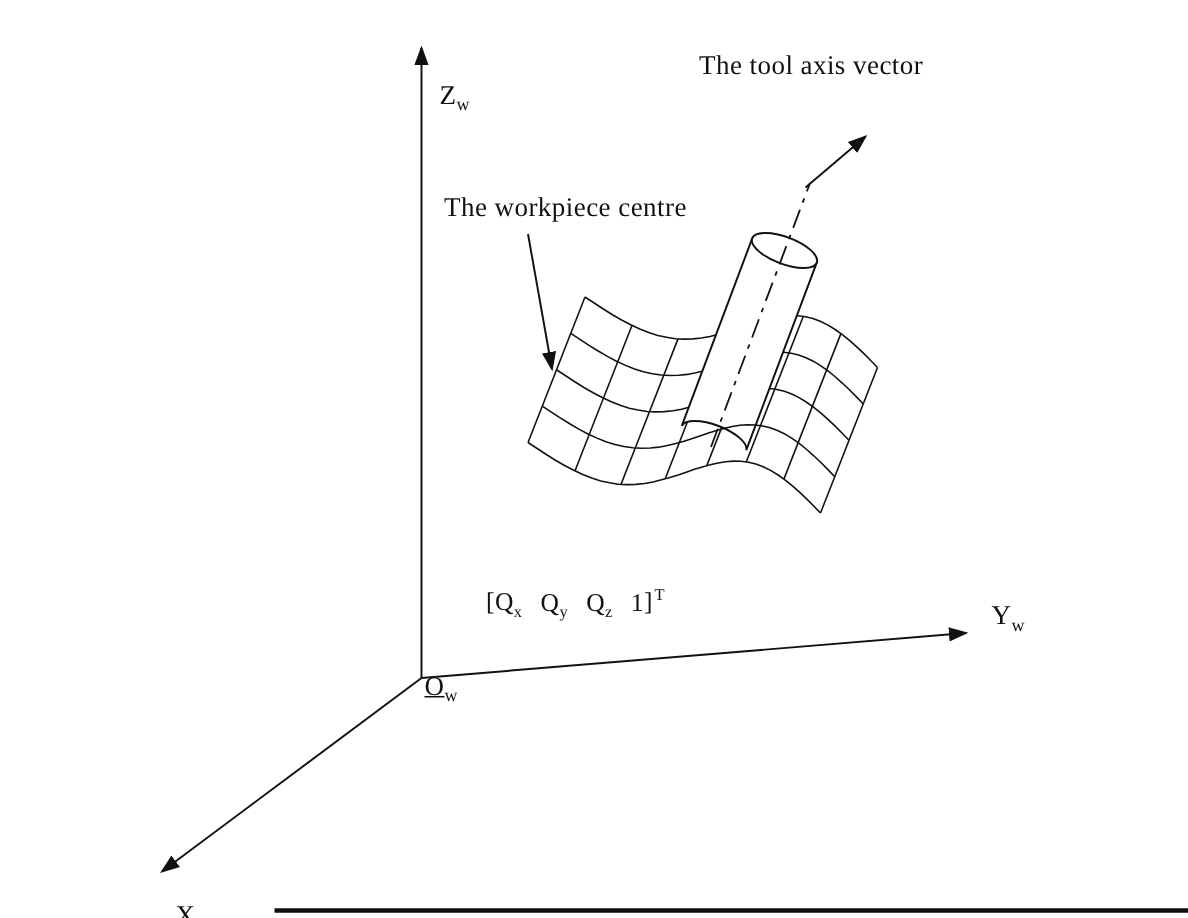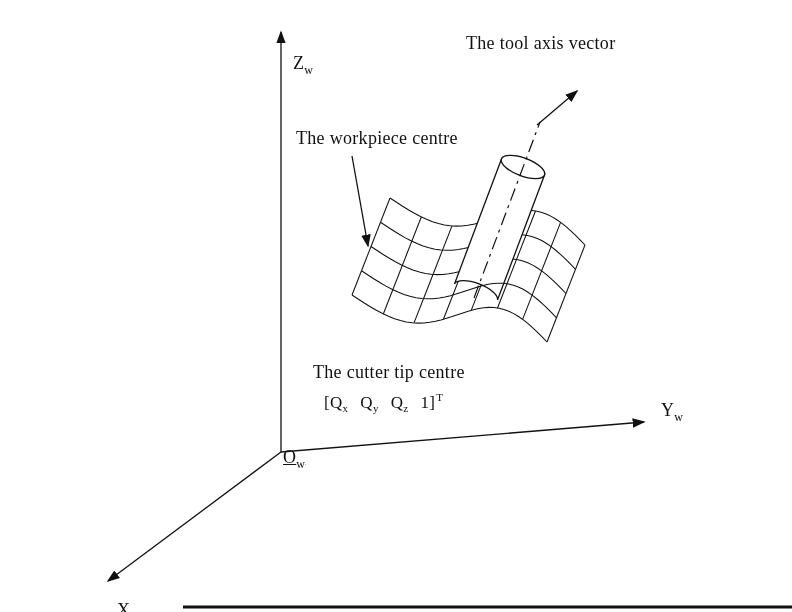--- a/index.html
+++ b/index.html
@@ -94,17 +94,16 @@
 
   <div class="label" style="left:117px; top:600px;"><span>X</span><sub>w</sub></div>
 
   <div class="label" style="left:283px; top:447px;text-decoration:underline;"><span>O</span><sub>w</sub></div>
 
   <div class="label" style="left:466px; top:33px;">The tool axis vector</div>
 
 
   <div class="label" style="left:296px; top:128px;">The workpiece centre</div>
 
-  <div class="label" style="left:313px; top:362px;">The cutter tip centre</div>
 
   <div class="label vec" style="left:324px; top:391px;"><span>[</span><span>Q</span><sub>x</sub><span class="comp">Q</span><sub>y</sub><span class="comp">Q</span><sub>z</sub><span class="comp">1</span><span>]</span><sup class="sup-t">T</sup></div>
 
 </div>
 
 </body></html>

